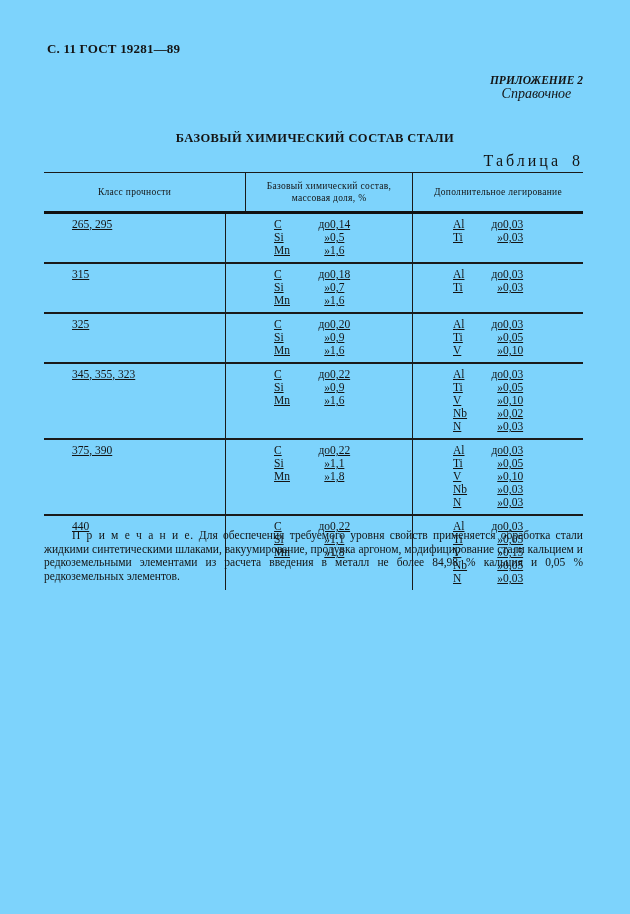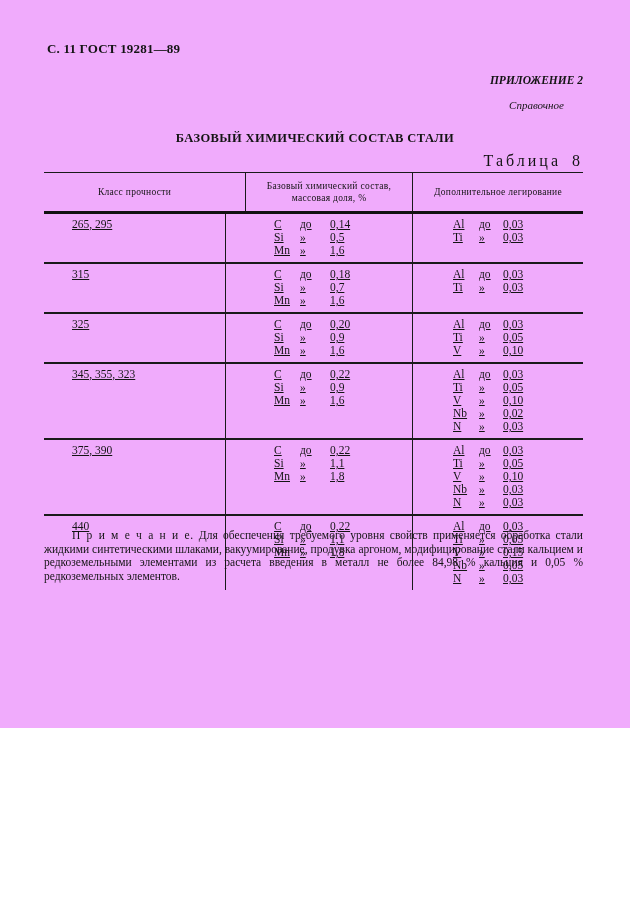--- a/index.html
+++ b/index.html
@@ -1,34 +1,34 @@
 <!DOCTYPE html>
 <html><head>
 <meta charset="utf-8">
 <style>
   html,body{margin:0;padding:0;}
   body{background:#ffffff;}
   .page{
     position:relative;
-    width:630px;height:728px;
-    background:#f0abfc;
+    width:630px;height:914px;
+    background:#7dd3fc;
     font-family:"Liberation Serif", serif;
     color:#141414;
     overflow:hidden;
   }
   .header-left{
     position:absolute;left:47px;top:41px;
     font-size:13px;font-weight:bold;letter-spacing:0.2px;
   }
   .annex{
     position:absolute;right:47px;top:74px;
     text-align:center;font-style:italic;line-height:13px;
   }
   .annex-label{font-weight:bold;font-size:11.5px;}
-  .annex-sublabel{font-size:11px;margin-top:12px;}
+  .annex-sublabel{font-size:14px;}
   .doc-title{
     position:absolute;left:0;right:0;top:131px;
     text-align:center;font-weight:bold;font-size:12.5px;letter-spacing:0.4px;
   }
   .table-caption{
     position:absolute;right:47px;top:152px;
     font-size:16px;letter-spacing:3px;word-spacing:4px;
   }
   .tbl{
     position:absolute;left:44px;top:172px;width:539px;
@@ -60,21 +60,21 @@
     text-decoration:underline;
   }
   .td + .td{border-left:1px solid #1a1a1a;}
   .td1{padding-left:28px;min-height:42px;}
   .td2{padding-left:48px;}
   .td3{padding-left:40px;}
   .cline{display:grid;}
   .cline-comp{grid-template-columns:26px 30px auto;}
   .cline-alloy{grid-template-columns:26px 24px auto;}
   .sym{text-align:left;}
-  .rel{text-align:left;}
+  .rel{text-align:right;}
   .val{text-align:left;}
   .note{
     position:absolute;left:44px;top:529px;width:539px;
     font-size:11.5px;line-height:13.5px;
     text-align:justify;text-indent:28px;
   }
   .note-label{letter-spacing:0.5px;}
 </style>
 </head>
 <body>

